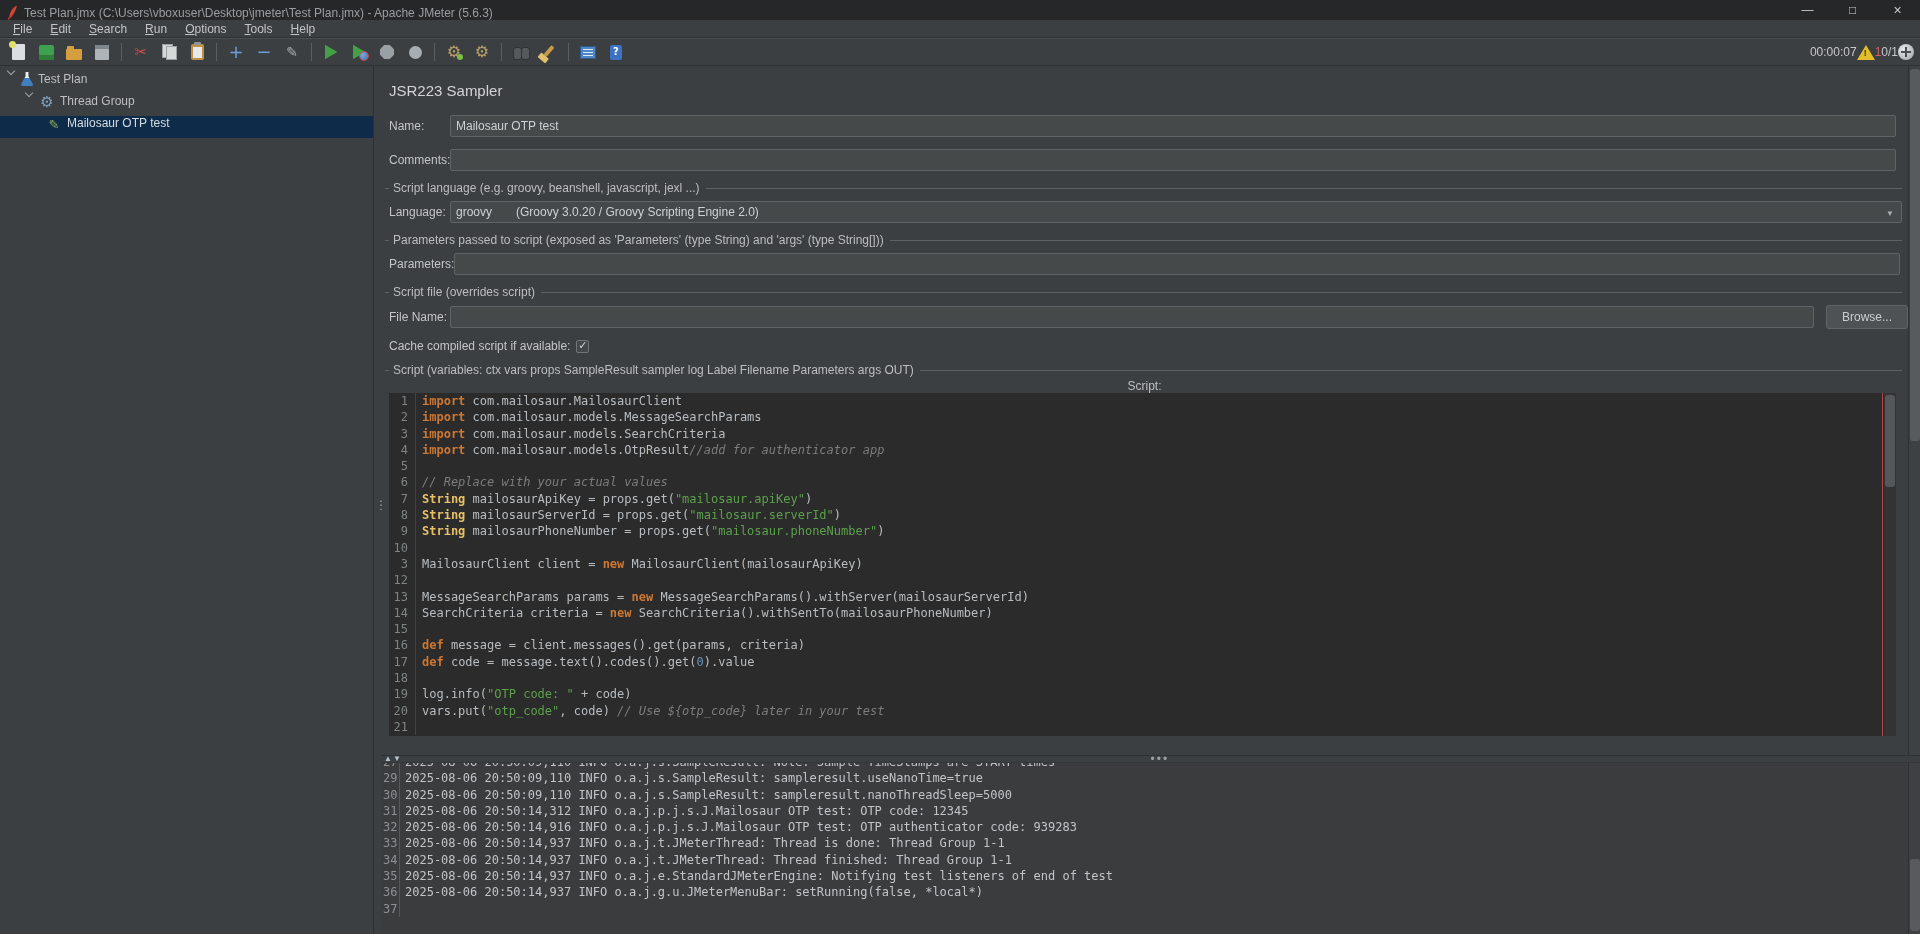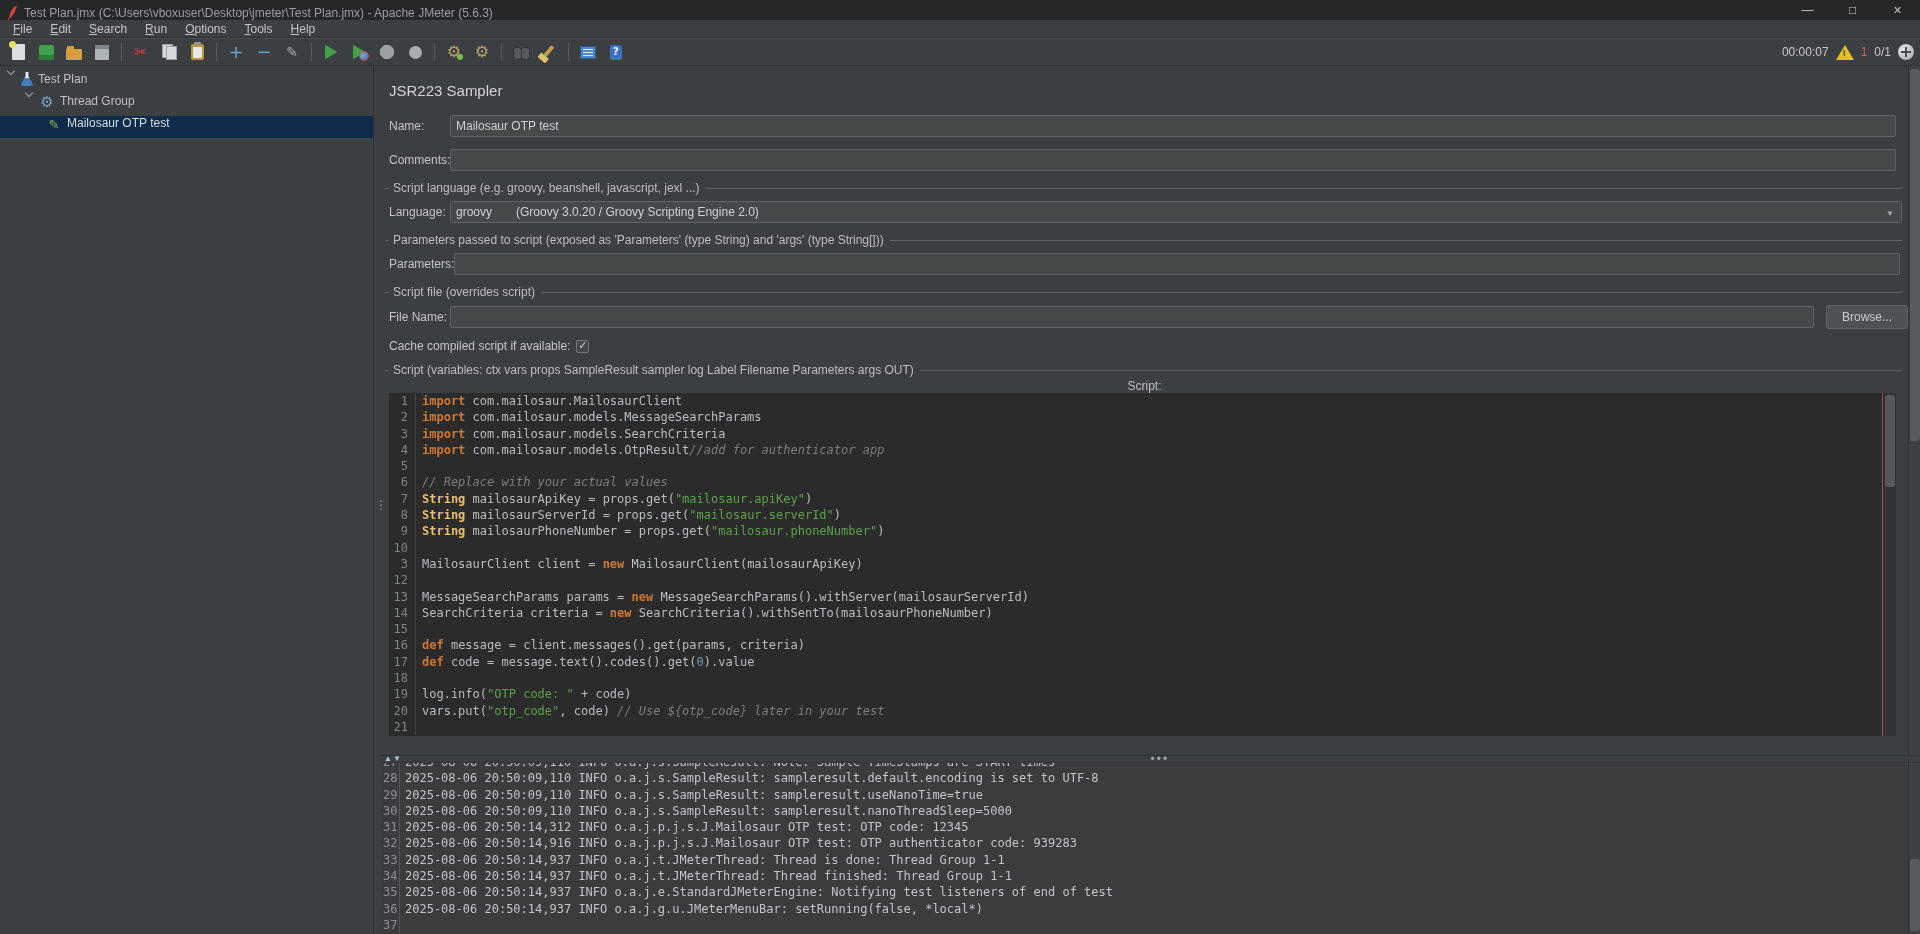--- a/index.html
+++ b/index.html
@@ -55,21 +55,21 @@
     background:#55595c; border:1px solid #2f3234; }
   .ic-binoculars::before { left:0; } .ic-binoculars::after { right:0; }
   .ic-broom { width:4px; height:12px; background:#c59a48; transform:rotate(40deg); position:relative; border-radius:1px; margin-top:-3px; }
   .ic-broom::after { content:""; position:absolute; bottom:-6px; left:-3px; width:10px; height:6px; background:#e3c06a; border-radius:1px; }
   .ic-function { width:16px; height:13px; background:#4f86c6; border-radius:2px; box-shadow:inset 0 0 0 1px #2f5a8f; position:relative; }
   .ic-function::after { content:""; position:absolute; left:3px; top:3px; right:3px; height:7px;
     background:repeating-linear-gradient(#dfe7f0 0 1px,transparent 1px 3px); }
   .ic-help { width:12px; height:15px; background:#3d72c2; border-radius:2px; color:#fff; font-size:10px; font-weight:bold; }
   .ic-help::after { content:"?"; }
 
-  #toolbar-status { margin-left:auto; display:flex; align-items:center; gap:7px; padding-right:6px; font-size:12px; color:#c6c8ca; }
+  #toolbar-status { margin-left:auto; display:flex; align-items:center; padding-right:6px; font-size:12px; color:#c6c8ca; }
   .warn-tri { width:0; height:0; border-left:9px solid transparent; border-right:9px solid transparent; border-bottom:15px solid #e3bd2a; position:relative; }
   .warn-tri::after { content:"!"; position:absolute; left:-2px; top:3px; font-size:9px; font-weight:bold; color:#463a05; }
   .err-count { color:#cf5f5f; }
   .thr-circle { width:16px; height:16px; border-radius:50%; background:radial-gradient(circle at 35% 35%,#e8ebec,#9aa0a3); position:relative; }
   .thr-circle::before,.thr-circle::after { content:""; position:absolute; background:#4a4e50; left:50%; top:50%; }
   .thr-circle::before { width:10px; height:2px; transform:translate(-50%,-50%); }
   .thr-circle::after { width:2px; height:10px; transform:translate(-50%,-50%); }
 
   
   #tree { position:absolute; left:0; top:66px; width:373px; height:868px; background:#3c3f41; padding-top:6px; }
@@ -355,21 +355,20 @@
   </div>
 </div>
 
 <div id="hdivider">
   <span class="expand-arrows">▲▼</span>
   <span class="grip-dots">•••</span>
 </div>
 <div id="log">
   <div id="log-lines">
       <div class="logline"><span class="log-ln">27</span><span class="log-text">2025-08-06 20:50:09,110 INFO o.a.j.s.SampleResult: Note: Sample TimeStamps are START times</span></div>
-      <div class="logline"><span class="log-ln">28</span><span class="log-text">2025-08-06 20:50:09,110 INFO o.a.j.s.SampleResult: sampleresult.default.encoding is set to UTF-8</span></div>
       <div class="logline"><span class="log-ln">29</span><span class="log-text">2025-08-06 20:50:09,110 INFO o.a.j.s.SampleResult: sampleresult.useNanoTime=true</span></div>
       <div class="logline"><span class="log-ln">30</span><span class="log-text">2025-08-06 20:50:09,110 INFO o.a.j.s.SampleResult: sampleresult.nanoThreadSleep=5000</span></div>
       <div class="logline"><span class="log-ln">31</span><span class="log-text">2025-08-06 20:50:14,312 INFO o.a.j.p.j.s.J.Mailosaur OTP test: OTP code: 12345</span></div>
       <div class="logline"><span class="log-ln">32</span><span class="log-text">2025-08-06 20:50:14,916 INFO o.a.j.p.j.s.J.Mailosaur OTP test: OTP authenticator code: 939283</span></div>
       <div class="logline"><span class="log-ln">33</span><span class="log-text">2025-08-06 20:50:14,937 INFO o.a.j.t.JMeterThread: Thread is done: Thread Group 1-1</span></div>
       <div class="logline"><span class="log-ln">34</span><span class="log-text">2025-08-06 20:50:14,937 INFO o.a.j.t.JMeterThread: Thread finished: Thread Group 1-1</span></div>
       <div class="logline"><span class="log-ln">35</span><span class="log-text">2025-08-06 20:50:14,937 INFO o.a.j.e.StandardJMeterEngine: Notifying test listeners of end of test</span></div>
       <div class="logline"><span class="log-ln">36</span><span class="log-text">2025-08-06 20:50:14,937 INFO o.a.j.g.u.JMeterMenuBar: setRunning(false, *local*)</span></div>
       <div class="logline"><span class="log-ln">37</span><span class="log-text"></span></div>
     </div>

